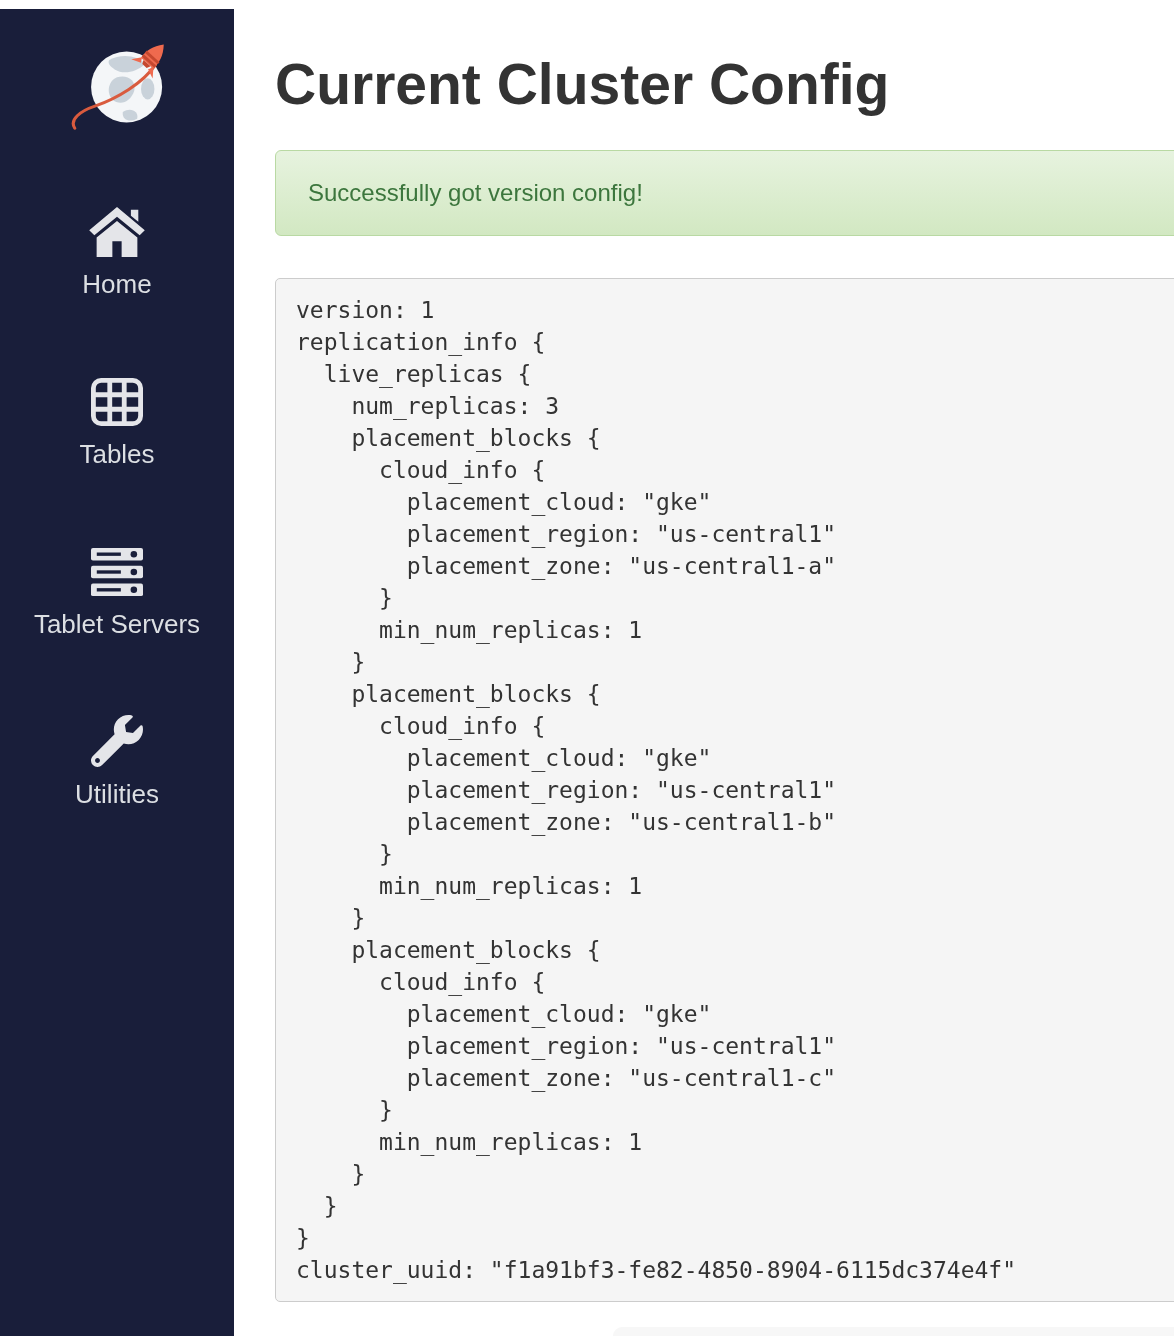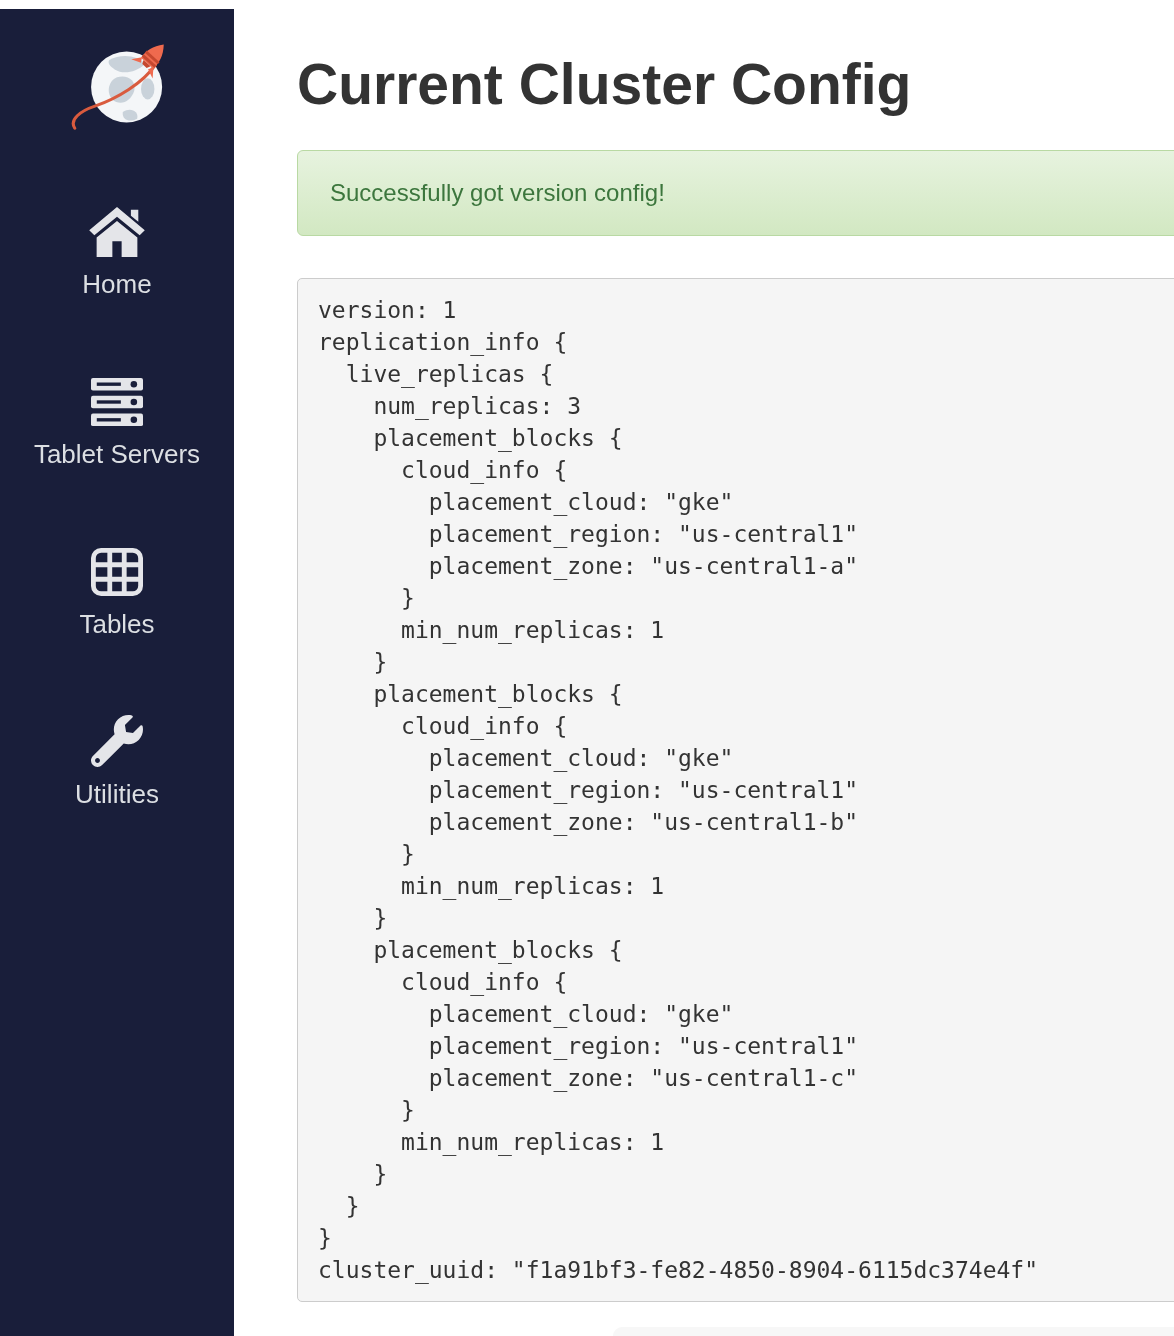--- a/index.html
+++ b/index.html
@@ -12,21 +12,21 @@
     position:absolute;left:0;top:9px;width:234px;height:1336px;
     background:#191e3a;display:flex;flex-direction:column;align-items:center;
   }
   .logo{margin-top:24px;width:96px;height:106px;cursor:pointer;}
   .nav{margin-top:66px;display:flex;flex-direction:column;align-items:center;gap:77px;width:100%;}
   .nav-item{display:flex;flex-direction:column;align-items:center;cursor:pointer;text-align:center;}
   .nav-icon{height:52px;display:flex;align-items:flex-end;justify-content:center;}
   .nav-label{margin-top:13px;font-size:26px;line-height:28px;color:#dcdfe3;white-space:nowrap;}
   
   .main{
-    margin-left:234px;padding:0 0 0 63px;height:1336px;overflow:hidden;
+    margin-left:234px;padding:0 0 0 41px;height:1336px;overflow:hidden;
   }
   .page-title{
     font-size:57px;line-height:1.15;font-weight:bold;color:#333333;
     margin:52px 0 32px 0;
   }
   .alert-success{
     margin:0 -24px 0 0;
     background:linear-gradient(180deg,#e7f3df 0%,#d2e8c2 100%);
     border:1px solid #b9d9a3;border-radius:6px;
     color:#3c763d;font-size:24px;line-height:30px;
@@ -80,48 +80,48 @@
           <path d="M30 0 L60 25 L54.5 30.5 L30 10.5 L5.5 30.5 L0 25 Z"></path>
           <path d="M30 15 L52 33 V54 H35 V37 H25 V54 H8 V33 Z"></path>
         </svg>
       </span>
       <span class="nav-label">Home</span>
     </div>
 
     <div class="nav-item">
       <span class="nav-icon">
         <svg width="52" height="50" viewBox="0 0 54 50" xmlns="http://www.w3.org/2000/svg">
+          <rect x="2.5" y="2.5" width="49" height="45" rx="8" fill="none" stroke="#e4e5e9" stroke-width="5"></rect>
+          <path d="M19.5 3 V47 M34.5 3 V47 M3 17.5 H51 M3 32.5 H51" stroke="#e4e5e9" stroke-width="5" fill="none"></path>
+        </svg>
+      </span>
+      <span class="nav-label">Tables</span>
+    </div>
+
+    <div class="nav-item">
+      <span class="nav-icon">
+        <svg width="52" height="50" viewBox="0 0 54 50" xmlns="http://www.w3.org/2000/svg">
           <g fill="#e4e5e9">
             <rect x="0" y="0" width="54" height="13" rx="2"></rect>
             <rect x="0" y="18.5" width="54" height="13" rx="2"></rect>
             <rect x="0" y="37" width="54" height="13" rx="2"></rect>
           </g>
           <g stroke="#191e3a" stroke-width="3.5">
             <path d="M6 6.5 H31"></path>
               <path d="M6 25 H31"></path>
               <path d="M6 43.5 H31"></path>
           </g>
           <g fill="#191e3a">
             <circle cx="44.5" cy="6.5" r="3.4"></circle>
             <circle cx="44.5" cy="25" r="3.4"></circle>
             <circle cx="44.5" cy="43.5" r="3.4"></circle>
           </g>
         </svg>
       </span>
       <span class="nav-label">Tablet Servers</span>
-    </div>
-
-    <div class="nav-item">
-      <span class="nav-icon">
-        <svg width="52" height="50" viewBox="0 0 54 50" xmlns="http://www.w3.org/2000/svg">
-          <rect x="2.5" y="2.5" width="49" height="45" rx="8" fill="none" stroke="#e4e5e9" stroke-width="5"></rect>
-          <path d="M19.5 3 V47 M34.5 3 V47 M3 17.5 H51 M3 32.5 H51" stroke="#e4e5e9" stroke-width="5" fill="none"></path>
-        </svg>
-      </span>
-      <span class="nav-label">Tables</span>
     </div>
 
     <div class="nav-item">
       <span class="nav-icon">
         <svg width="56" height="52" viewBox="0 0 512 512" xmlns="http://www.w3.org/2000/svg">
           <path fill="#e4e5e9" fill-rule="evenodd" d="M507.73 109.1c-2.24-9.03-13.54-12.09-20.12-5.51l-74.36 74.36-67.88-11.31-11.31-67.88 74.36-74.36c6.62-6.62 3.43-17.9-5.66-20.16-47.38-11.74-99.55.91-136.58 37.93-39.64 39.64-50.55 97.1-34.05 147.2L18.74 402.76c-24.99 24.99-24.99 65.51 0 90.5 24.99 24.99 65.51 24.99 90.5 0l213.21-213.21c50.12 16.71 107.47 5.68 147.37-34.22 37.07-37.07 49.7-89.32 37.91-136.73zM64 472c-13.25 0-24-10.75-24-24 0-13.26 10.75-24 24-24s24 10.74 24 24c0 13.25-10.75 24-24 24z"></path>
         </svg>
       </span>
       <span class="nav-label">Utilities</span>
     </div>

